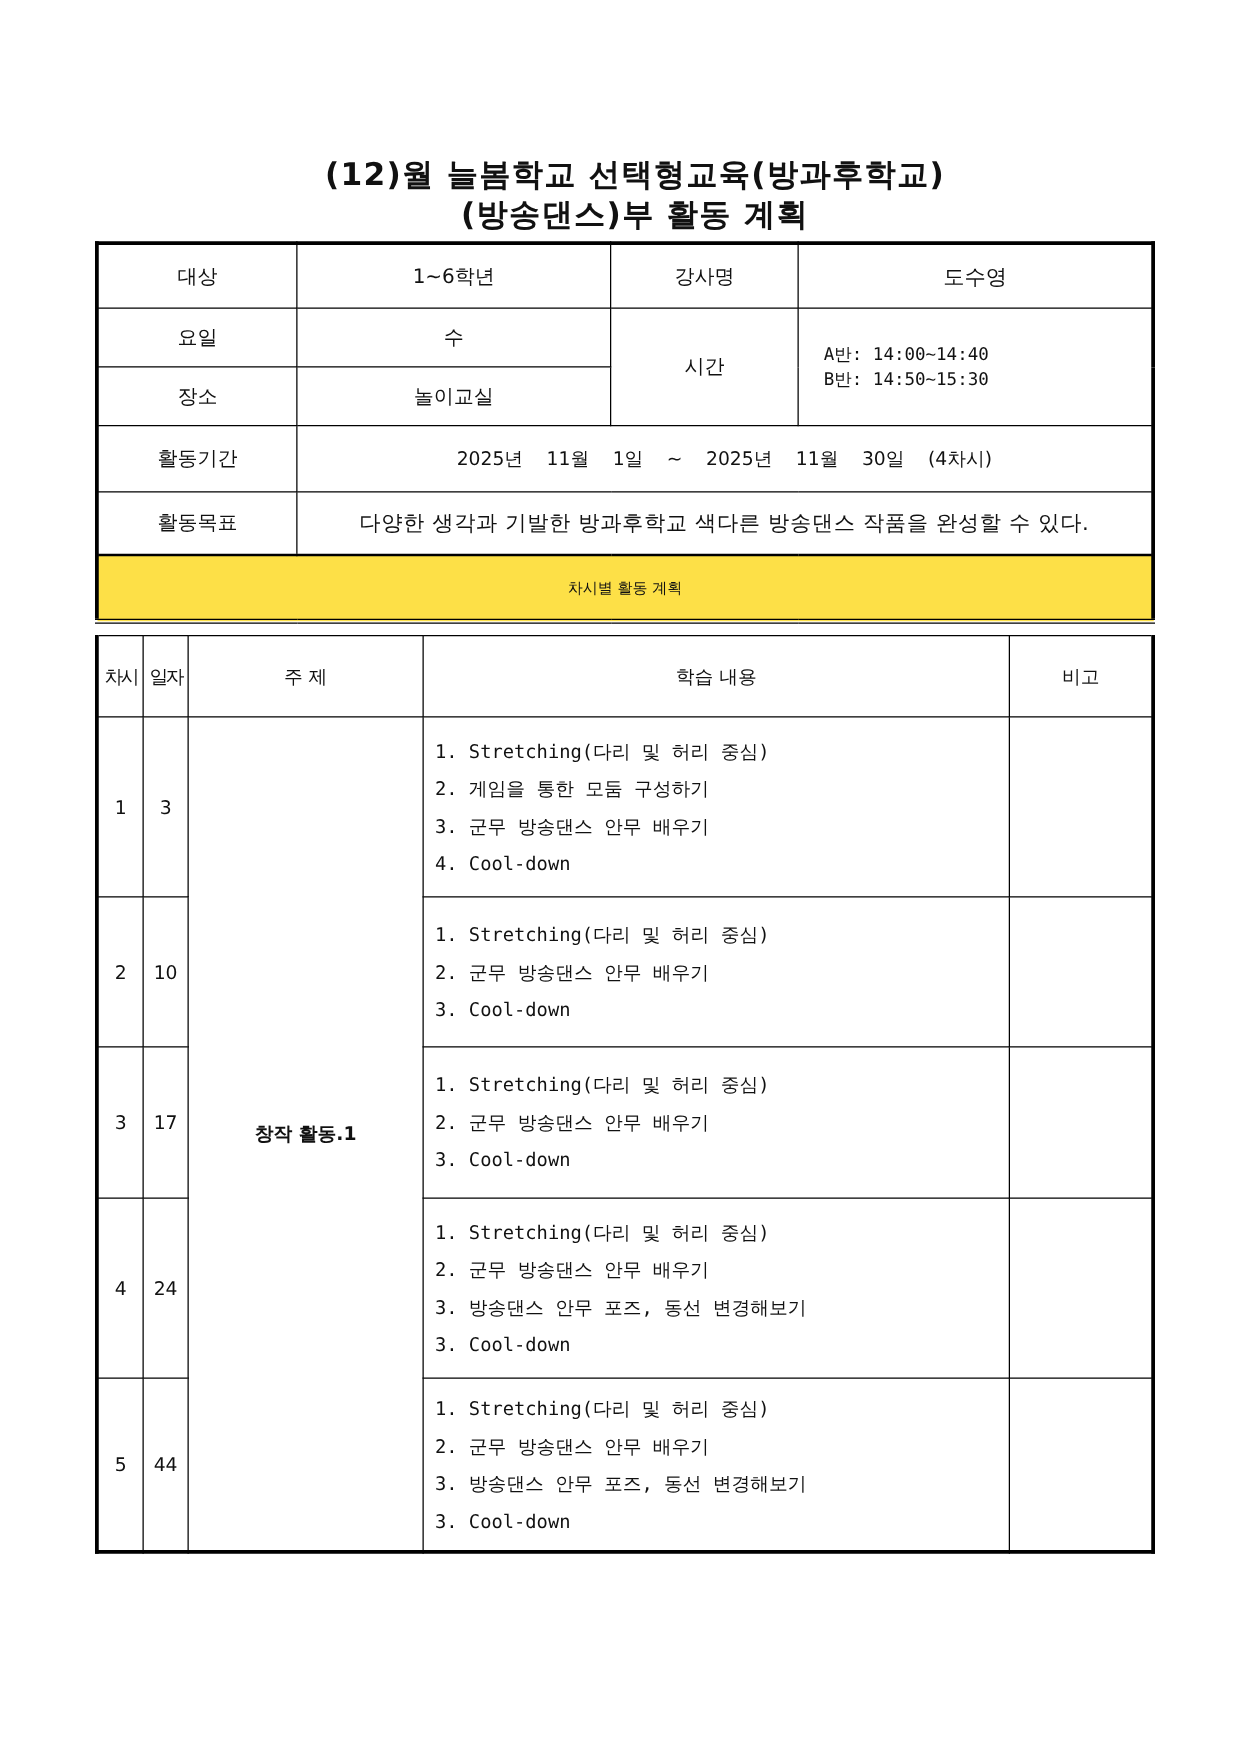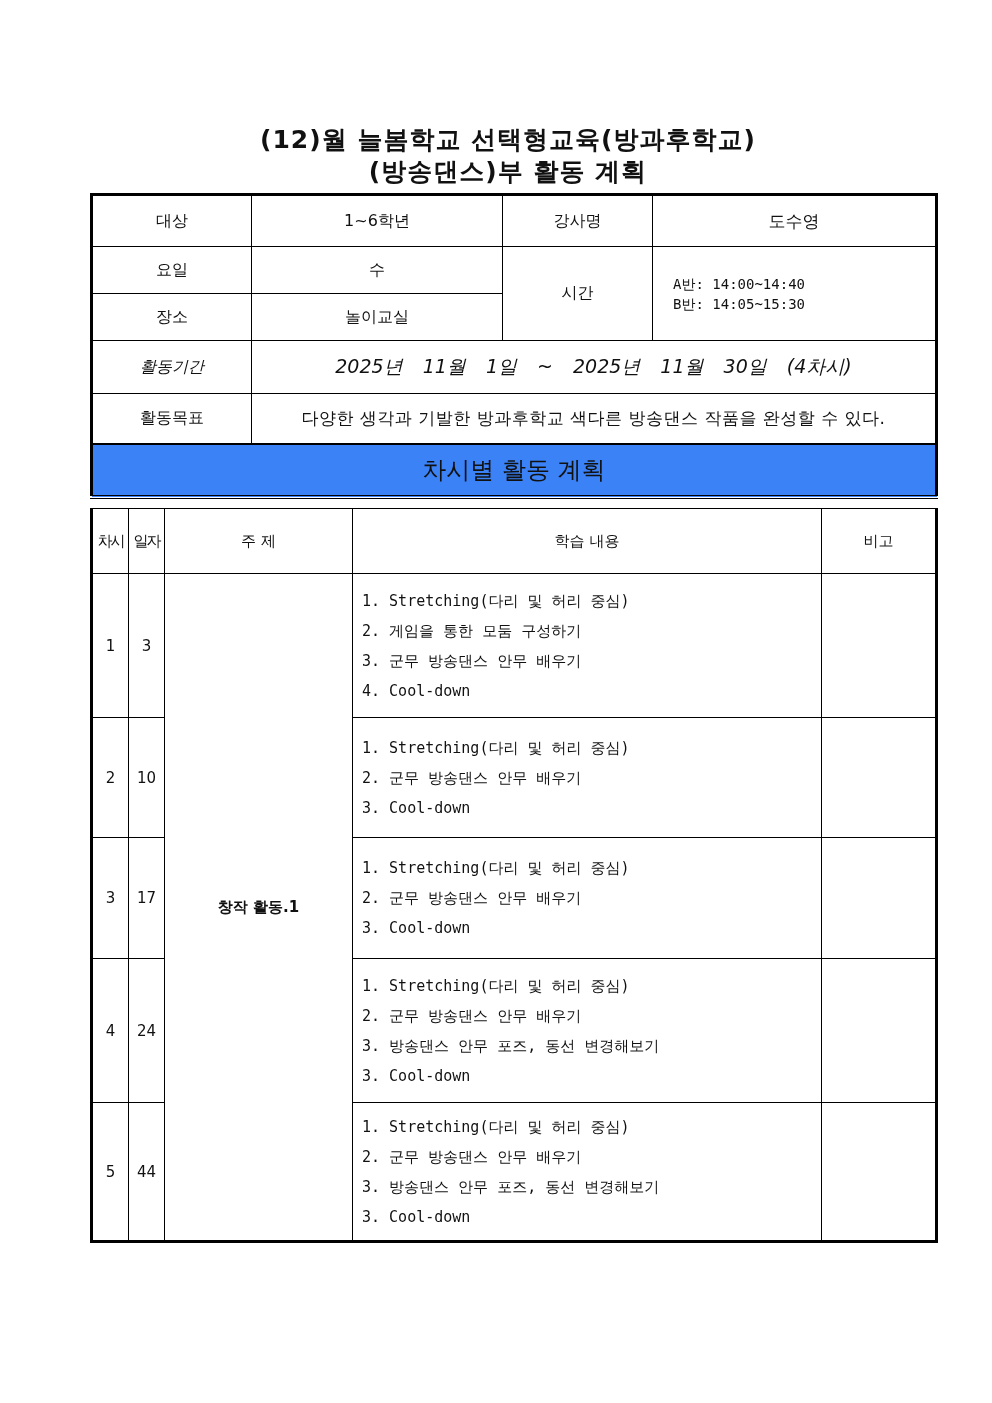--- a/index.html
+++ b/index.html
@@ -1,30 +1,30 @@
 <!DOCTYPE html>
 <html><head>
 <meta charset="utf-8">
 <style>
   html, body { margin:0; padding:0; background:#ffffff; }
   body { width:992px; height:1403px; position:relative; font-family:"DejaVu Sans", sans-serif; color:#111; }
   .title { position:absolute; left:0; width:992px; text-align:center; font-weight:bold; font-size:25px; letter-spacing:1px; line-height:30px;margin-left:12px; }
   .t1 { top:125px; }
   .t2 { top:157px; }
-  table { border-collapse:collapse; position:absolute; left:90px; width:845px; table-layout:fixed; }
+  table { border-collapse:collapse; position:absolute; left:76px; width:845px; table-layout:fixed; }
   td { border:1px solid #000; text-align:center; vertical-align:middle; font-size:16px; padding:0; }
   #info { top:193px; border:3px solid #000; border-bottom:none; }
   #info td { height:50px; }
   #info tr.r2 td, #info tr.r3 td { height:46px; }
-  #info tr.r4 td { height:52px;font-style:italic; }
+  #info tr.r4 td { height:52px; }
   #info tr.r5 td { height:49px; }
   .time-cell { text-align:left; padding-left:20px; font-family:"DejaVu Sans Mono", monospace; font-size:14px; line-height:20px; }
   .goal { font-size:17px; letter-spacing:0.5px; }
-  .period { word-spacing:14px; font-size:19px; }
-  .band { background:#3b82f6; height:62px; font-size:24px; border-top:2px solid #000; border-bottom:4px double #000; }
+  .period { word-spacing:14px; font-size:15px; }
+  .band { background:#fde047; height:62px; font-size:12px; border-top:2px solid #000; border-bottom:4px double #000; }
   #plan { top:508px; border:3px solid #000; border-top:none;padding-left:36px; }
   #plan td { font-size:15px; }
   .hdr td { height:64px; font-size:17px; }
   .content { text-align:left; padding-left:9px; font-family:"DejaVu Sans Mono", monospace; font-size:17px; line-height:30px;margin-left:26px; }
   .topic { font-weight:bold; font-size:17px; }
   .narrow { font-size:15px; letter-spacing:-2px; }
 </style>
 </head>
 <body>
 
@@ -44,21 +44,21 @@
     <td style="font-weight:normal">1~6학년</td>
     <td>강사명</td>
     <td style="font-size:17px">도수영</td>
   </tr>
   <tr class="r2">
     <td>요일</td>
     <td>수</td>
     <td rowspan="2">시간</td>
     <td rowspan="2" class="time-cell">
       <div>A반: 14:00~14:40</div>
-      <div>B반: 14:05~15:30</div>
+      <div>B반: 14:50~15:30</div>
     </td>
   </tr>
   <tr class="r3">
     <td>장소</td>
     <td>놀이교실</td>
   </tr>
   <tr class="r4">
     <td>활동기간</td>
     <td colspan="3" class="period">2025년 11월 1일 ~ 2025년 11월 30일 (4차시)</td>
   </tr>

